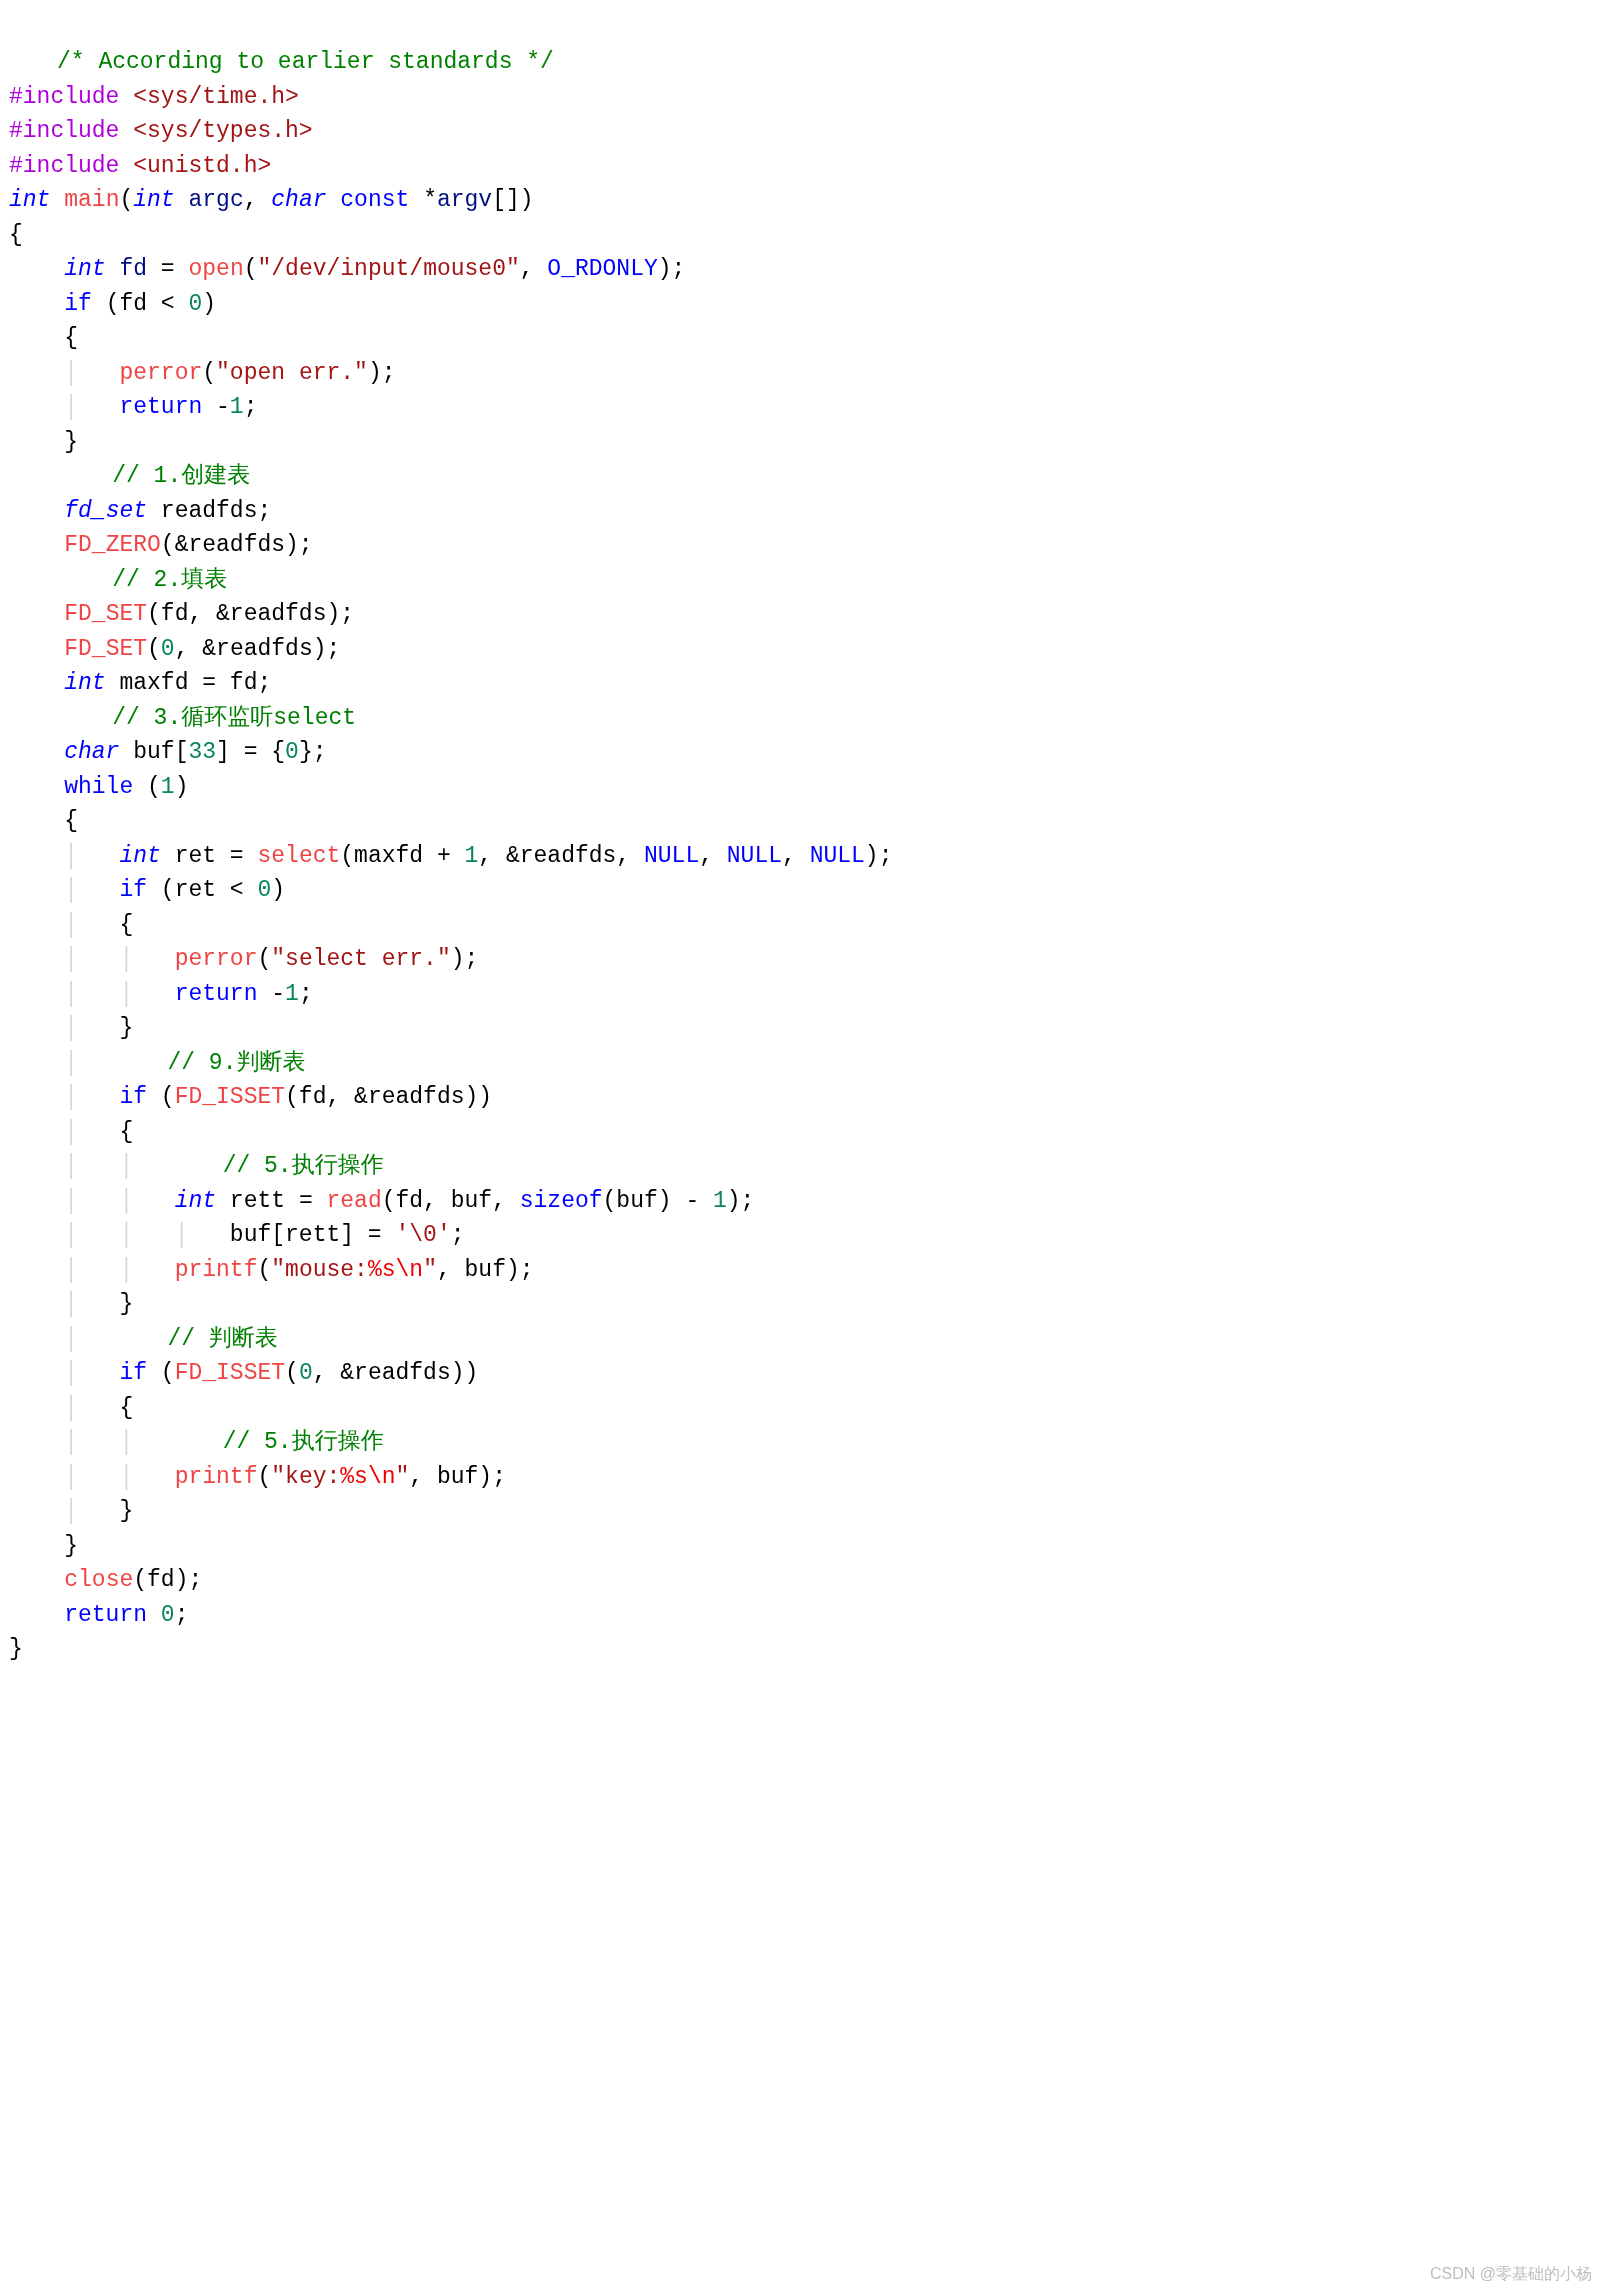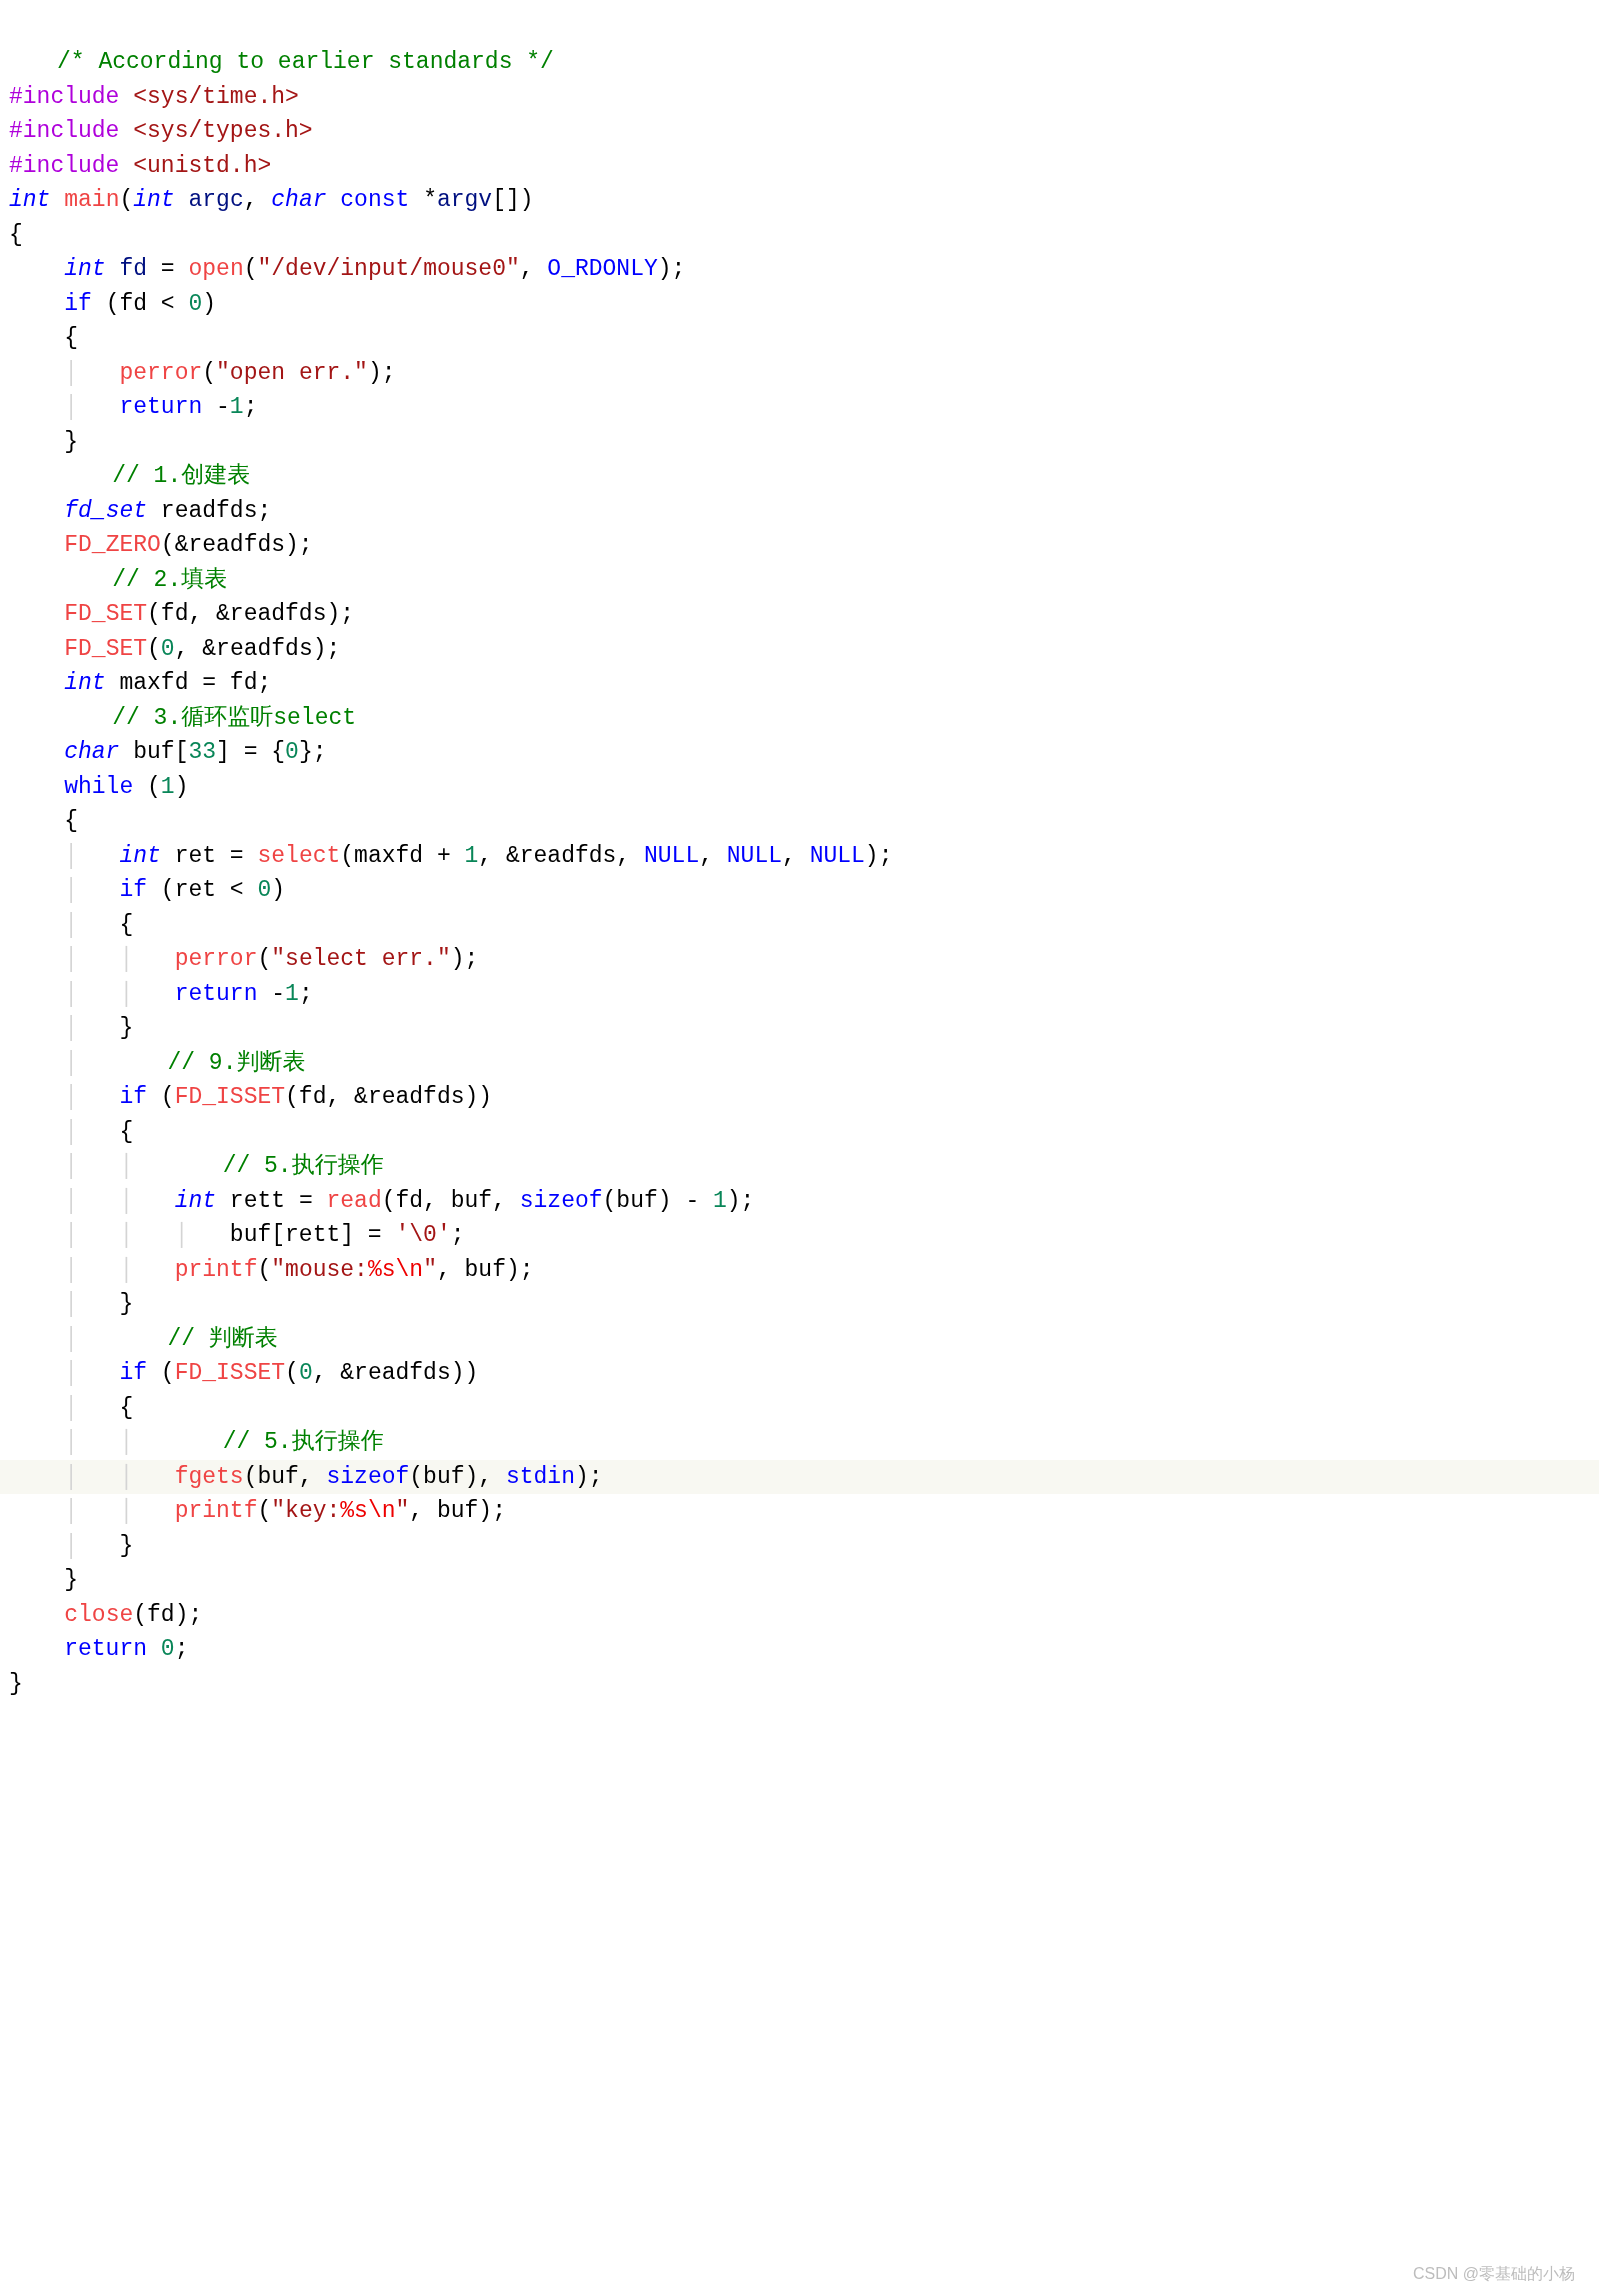--- a/index.html
+++ b/index.html
@@ -35,21 +35,21 @@
     margin-left: -9px;
     padding-left: 9px;
     margin-right: -9px;
     padding-right: 9px;
   }
   .guide {
     color: #d4d4d4;
   }
   .watermark {
     position: fixed;
-    right: 24px;
+    right: 7px;
     bottom: 5.4px;
     font-family: Arial, sans-serif;
     font-size: 16px;
     color: #bdbdbd;
   }
 </style>
 </head>
 <body>
 
 <div class="code-container">
@@ -87,22 +87,21 @@
 <span class="guide">    │   </span><span class="c-plain">{</span>
 <span class="guide">    │   │   </span><span class="c-comment">// 5.执行操作</span>
 <span class="guide">    │   │   </span><span class="c-type">int</span><span class="c-plain"> rett = </span><span class="c-func">read</span><span class="c-plain">(fd, buf, </span><span class="c-keyword">sizeof</span><span class="c-plain">(buf) - </span><span class="c-num">1</span><span class="c-plain">);</span>
 <span class="guide">    │   │   │   </span><span class="c-plain">buf[rett] = </span><span class="c-string">'\0'</span><span class="c-plain">;</span>
 <span class="guide">    │   │   </span><span class="c-func">printf</span><span class="c-plain">(</span><span class="c-string">"mouse:</span><span class="c-esc">%s</span><span class="c-esc">\n</span><span class="c-string">"</span><span class="c-plain">, buf);</span>
 <span class="guide">    │   </span><span class="c-plain">}</span>
 <span class="guide">    │   </span><span class="c-comment">// 判断表</span>
 <span class="guide">    │   </span><span class="c-keyword">if</span><span class="c-plain"> (</span><span class="c-func">FD_ISSET</span><span class="c-plain">(</span><span class="c-num">0</span><span class="c-plain">, &amp;readfds))</span>
 <span class="guide">    │   </span><span class="c-plain">{</span>
 <span class="guide">    │   │   </span><span class="c-comment">// 5.执行操作</span>
-<span class="highlight-line"><span class="guide">    │   │   </span><span class="c-func">fgets</span><span class="c-plain">(buf, </span><span class="c-keyword">sizeof</span><span class="c-plain">(buf), </span><span class="c-macro">stdin</span><span class="c-plain">);</span>
-</span><span class="guide">    │   │   </span><span class="c-func">printf</span><span class="c-plain">(</span><span class="c-string">"key:</span><span class="c-esc">%s</span><span class="c-esc">\n</span><span class="c-string">"</span><span class="c-plain">, buf);</span>
+<span class="guide">    │   │   </span><span class="c-func">printf</span><span class="c-plain">(</span><span class="c-string">"key:</span><span class="c-esc">%s</span><span class="c-esc">\n</span><span class="c-string">"</span><span class="c-plain">, buf);</span>
 <span class="guide">    │   </span><span class="c-plain">}</span>
 <span class="c-plain">    }</span>
 <span class="c-plain">    </span><span class="c-func">close</span><span class="c-plain">(fd);</span>
 <span class="c-keyword">    return</span><span class="c-plain"> </span><span class="c-num">0</span><span class="c-plain">;</span>
 <span class="c-plain">}</span>
 </div>
 
 <div class="watermark">CSDN @零基础的小杨</div>
 
 

